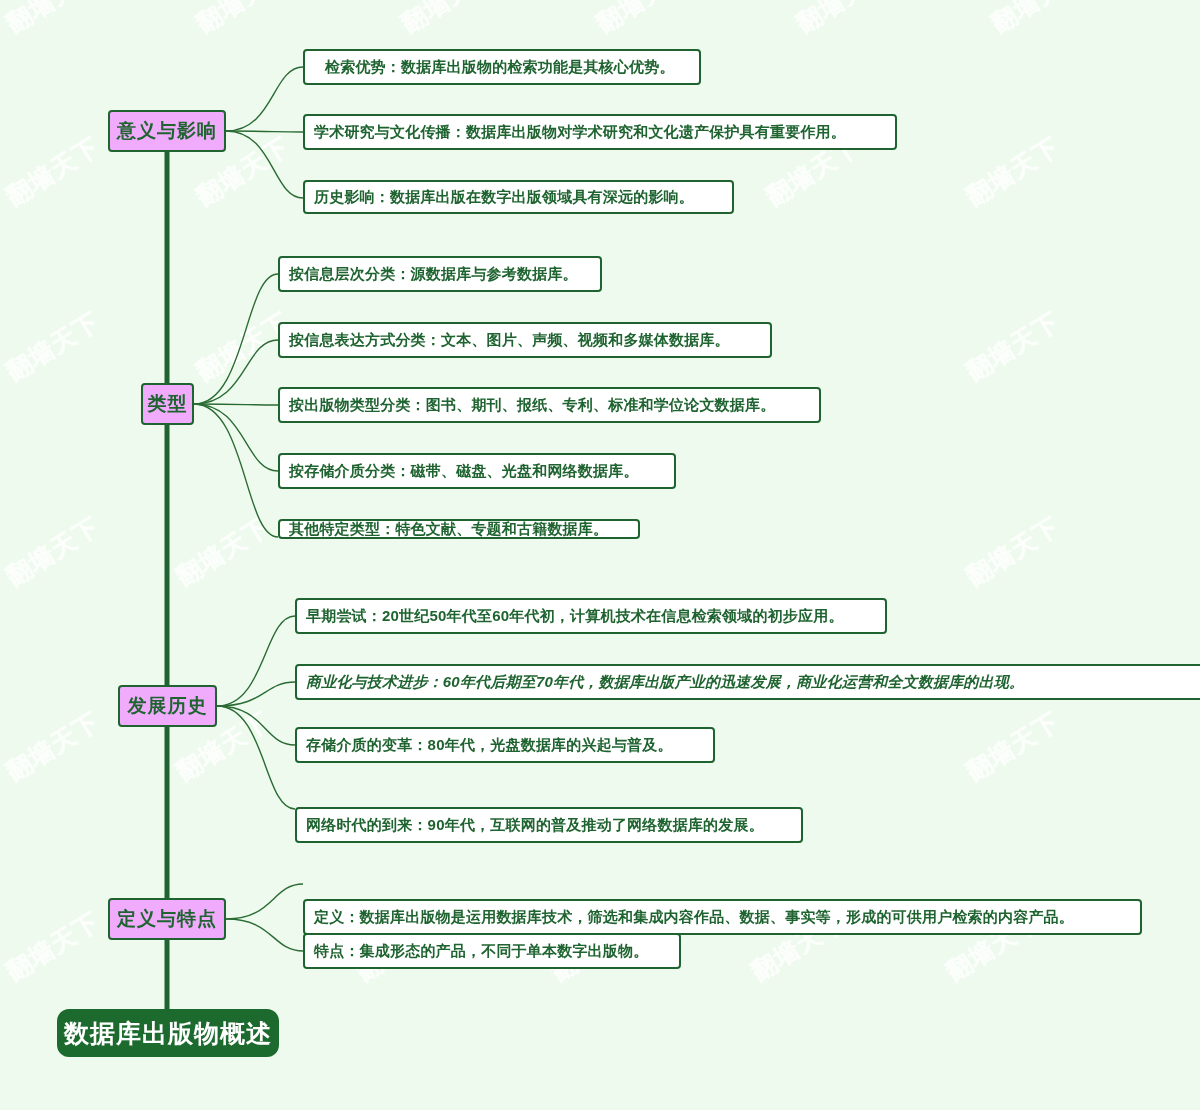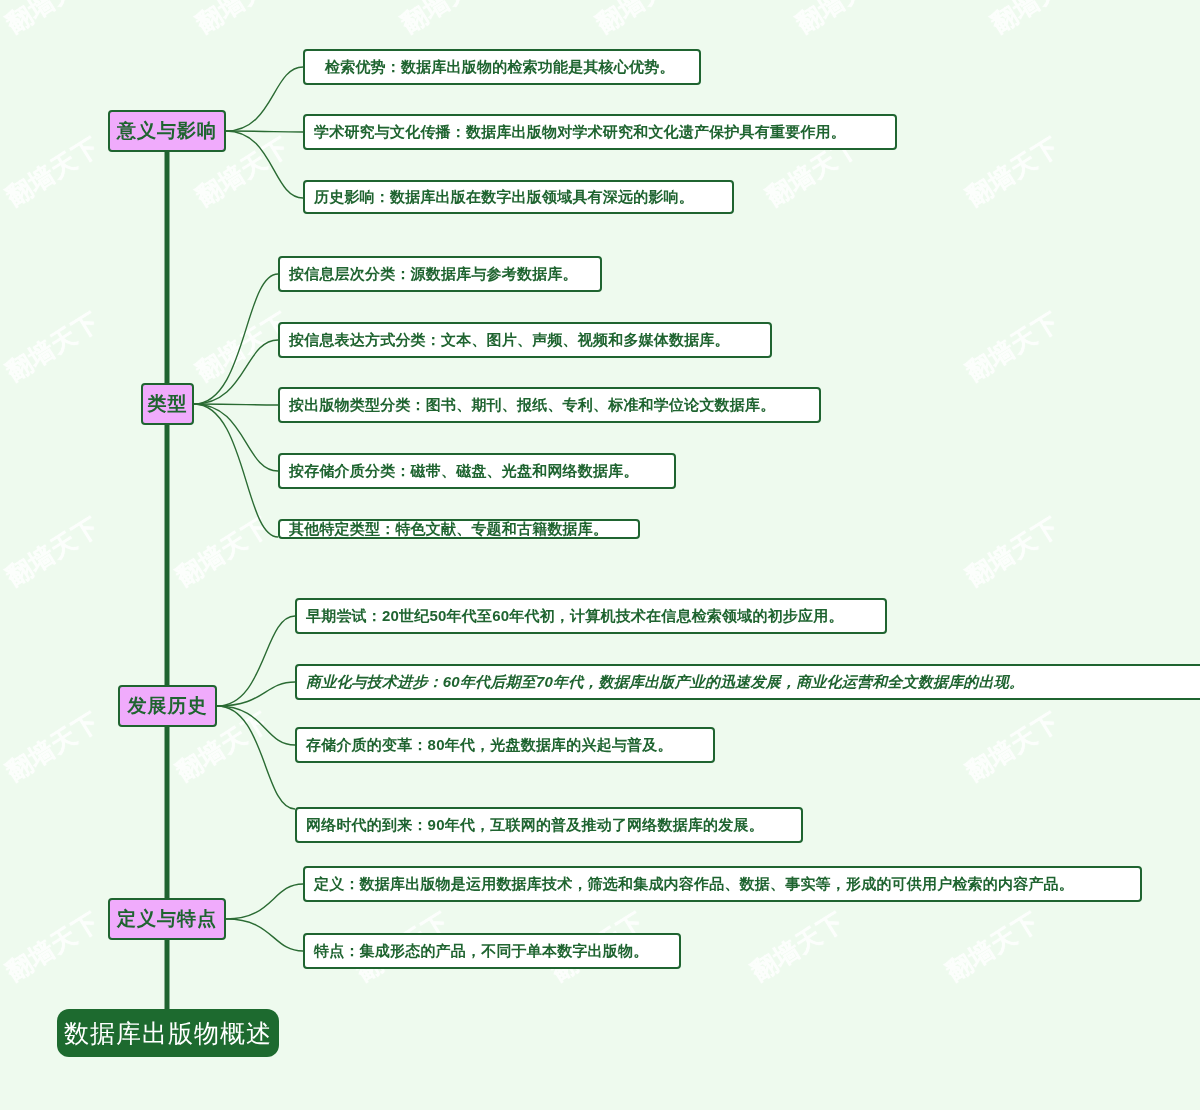--- a/index.html
+++ b/index.html
@@ -34,21 +34,21 @@
   .trunk{stroke:#1f6430;stroke-width:5;stroke-linecap:butt;fill:none;}
 
   
   .node{position:absolute;box-sizing:border-box;}
 
   .root{
     background:#1d6a2f;
     color:#ffffff;
     border-radius:12px;
     font-size:25px;
-    font-weight:400;
+    font-weight:700;
     display:flex;align-items:center;justify-content:center;
     letter-spacing:1px;
     box-shadow:0 0 0 0 rgba(0,0,0,0);
   }
 
   .branch{
     background:#f0abfc;
     border:2.5px solid #1f6430;
     color:#1f6430;
     border-radius:4px;
@@ -131,18 +131,18 @@
       <div class="node leaf" style="left: 278px; top: 322px; width: 494px; height: 36px;">按信息表达方式分类：文本、图片、声频、视频和多媒体数据库。</div>
       <div class="node leaf" style="left: 278px; top: 387px; width: 543px; height: 36px;">按出版物类型分类：图书、期刊、报纸、专利、标准和学位论文数据库。</div>
       <div class="node leaf" style="left: 278px; top: 453px; width: 398px; height: 36px;">按存储介质分类：磁带、磁盘、光盘和网络数据库。</div>
       <div class="node leaf" style="left: 278px; top: 519px; width: 362px; height: 20px;">其他特定类型：特色文献、专题和古籍数据库。</div>
       <div class="node branch" style="left: 118px; top: 685px; width: 99px; height: 42px;">发展历史</div>
       <div class="node leaf" style="left: 295px; top: 598px; width: 592px; height: 36px;">早期尝试：20世纪50年代至60年代初，计算机技术在信息检索领域的初步应用。</div>
       <div class="node leaf" style="left: 295px; top: 664px; width: 958px; height: 36px; font-style: italic;">商业化与技术进步：60年代后期至70年代，数据库出版产业的迅速发展，商业化运营和全文数据库的出现。</div>
       <div class="node leaf" style="left: 295px; top: 727px; width: 420px; height: 36px;">存储介质的变革：80年代，光盘数据库的兴起与普及。</div>
       <div class="node leaf" style="left: 295px; top: 791px; width: 508px; height: 36px; margin-top: 16px;">网络时代的到来：90年代，互联网的普及推动了网络数据库的发展。</div>
       <div class="node branch" style="left: 108px; top: 898px; width: 118px; height: 42px;">定义与特点</div>
-      <div class="node leaf" style="left: 303px; top: 866px; width: 839px; height: 36px;">定义：数据库出版物是运用数据库技术，筛选和集成内容作品、数据、事实等，形成的可供用户检索的内容产品。</div>
+      <div class="node leaf" style="left: 303px; top: 899px; width: 839px; height: 36px;">定义：数据库出版物是运用数据库技术，筛选和集成内容作品、数据、事实等，形成的可供用户检索的内容产品。</div>
       <div class="node leaf" style="left: 303px; top: 933px; width: 378px; height: 36px;">特点：集成形态的产品，不同于单本数字出版物。</div>
       <div class="node root" style="left: 57px; top: 1009px; width: 222px; height: 48px;">数据库出版物概述</div>
     </div>
 
 </div>
 
 </body></html>

